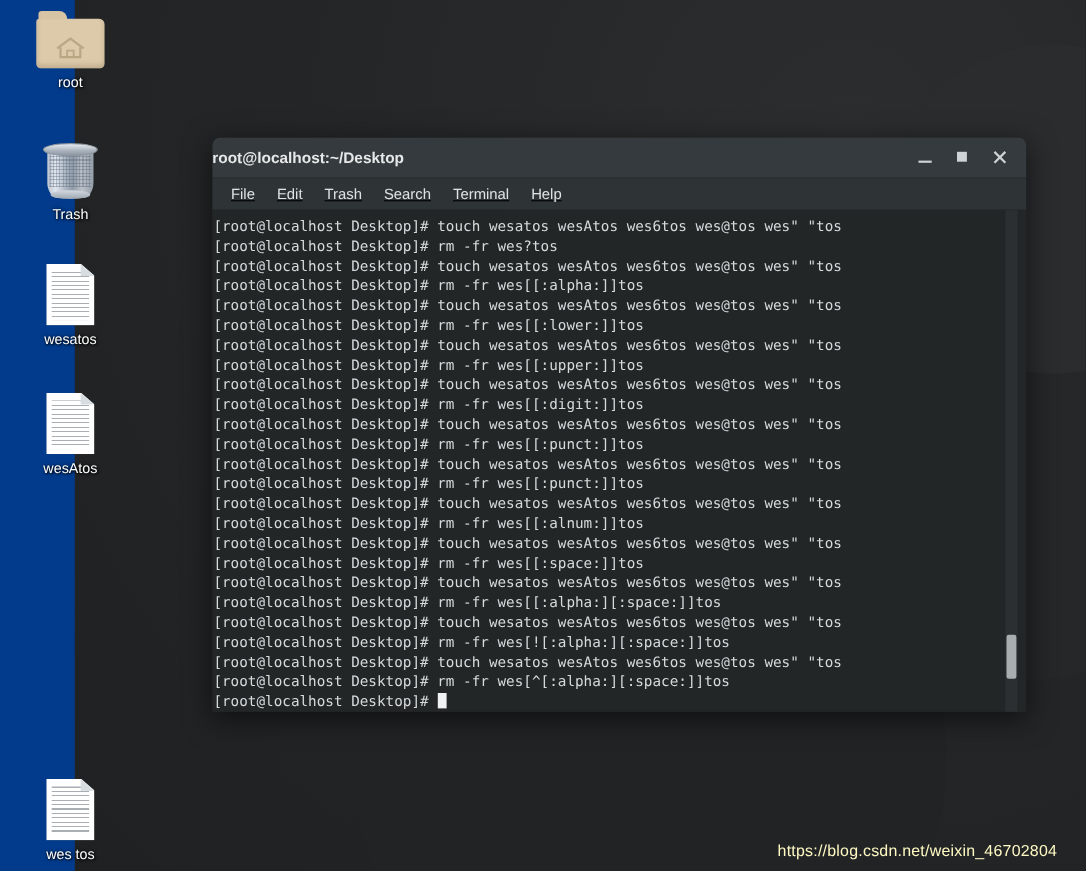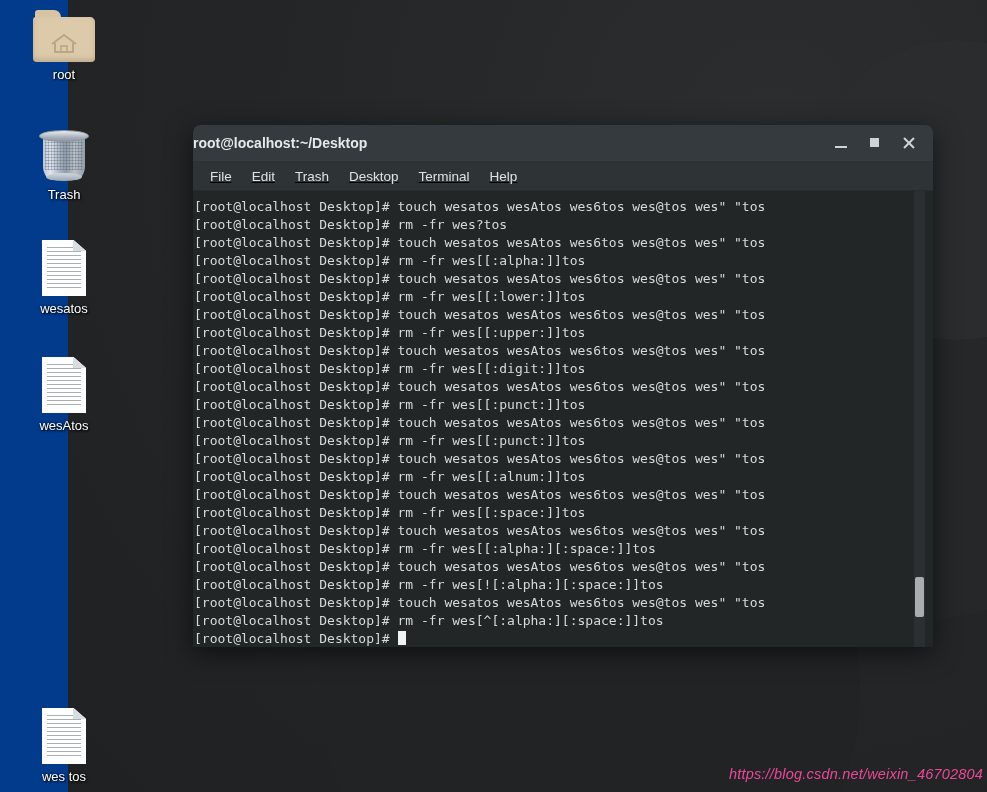--- a/index.html
+++ b/index.html
@@ -287,28 +287,27 @@
     position: absolute;
     left: 1px;
     width: 9px;
     background: #a8adb0;
     border-radius: 2px;
   }
 
   
   .watermark {
     position: absolute;
-    right: 4px;
+    right: 26px;
     bottom: 10px;
     font-size: 14.5px;
-    color: #ec4899;
+    color: #fef9c3;
     font-family: "Liberation Sans", sans-serif;
     letter-spacing: 0.2px;
     user-select: none;
-    font-style: italic;
   }
 </style>
 </head>
 <body>
 
 <div id="screen">
 
   <div class="wallpaper">
     <div class="wall-circle c1"></div>
     <div class="wall-circle c2"></div>
@@ -381,21 +380,21 @@
             <span class="x1"></span>
             <span class="x2"></span>
           </div>
       </div>
     </div>
 
     <div class="menubar">
       <div class="menuitem">File</div>
       <div class="menuitem">Edit</div>
       <div class="menuitem">Trash</div>
-      <div class="menuitem">Desktop</div>
+      <div class="menuitem">Search</div>
       <div class="menuitem">Terminal</div>
       <div class="menuitem">Help</div>
     </div>
 
     <div class="term-body">
       <div class="term-text" id="term-text"><div class="term-line">[root@localhost Desktop]# touch wesatos wesAtos wes6tos wes@tos wes" "tos</div><div class="term-line">[root@localhost Desktop]# rm -fr wes?tos</div><div class="term-line">[root@localhost Desktop]# touch wesatos wesAtos wes6tos wes@tos wes" "tos</div><div class="term-line">[root@localhost Desktop]# rm -fr wes[[:alpha:]]tos</div><div class="term-line">[root@localhost Desktop]# touch wesatos wesAtos wes6tos wes@tos wes" "tos</div><div class="term-line">[root@localhost Desktop]# rm -fr wes[[:lower:]]tos</div><div class="term-line">[root@localhost Desktop]# touch wesatos wesAtos wes6tos wes@tos wes" "tos</div><div class="term-line">[root@localhost Desktop]# rm -fr wes[[:upper:]]tos</div><div class="term-line">[root@localhost Desktop]# touch wesatos wesAtos wes6tos wes@tos wes" "tos</div><div class="term-line">[root@localhost Desktop]# rm -fr wes[[:digit:]]tos</div><div class="term-line">[root@localhost Desktop]# touch wesatos wesAtos wes6tos wes@tos wes" "tos</div><div class="term-line">[root@localhost Desktop]# rm -fr wes[[:punct:]]tos</div><div class="term-line">[root@localhost Desktop]# touch wesatos wesAtos wes6tos wes@tos wes" "tos</div><div class="term-line">[root@localhost Desktop]# rm -fr wes[[:punct:]]tos</div><div class="term-line">[root@localhost Desktop]# touch wesatos wesAtos wes6tos wes@tos wes" "tos</div><div class="term-line">[root@localhost Desktop]# rm -fr wes[[:alnum:]]tos</div><div class="term-line">[root@localhost Desktop]# touch wesatos wesAtos wes6tos wes@tos wes" "tos</div><div class="term-line">[root@localhost Desktop]# rm -fr wes[[:space:]]tos</div><div class="term-line">[root@localhost Desktop]# touch wesatos wesAtos wes6tos wes@tos wes" "tos</div><div class="term-line">[root@localhost Desktop]# rm -fr wes[[:alpha:][:space:]]tos</div><div class="term-line">[root@localhost Desktop]# touch wesatos wesAtos wes6tos wes@tos wes" "tos</div><div class="term-line">[root@localhost Desktop]# rm -fr wes[![:alpha:][:space:]]tos</div><div class="term-line">[root@localhost Desktop]# touch wesatos wesAtos wes6tos wes@tos wes" "tos</div><div class="term-line">[root@localhost Desktop]# rm -fr wes[^[:alpha:][:space:]]tos</div><div class="term-line"><span>[root@localhost Desktop]# </span><span class="cursor-block"></span></div></div>
       <div class="scroll-track">
         <div class="scroll-thumb" id="scroll-thumb" style="height: 40px; top: 385.94px;"></div>
       </div>
     </div>

